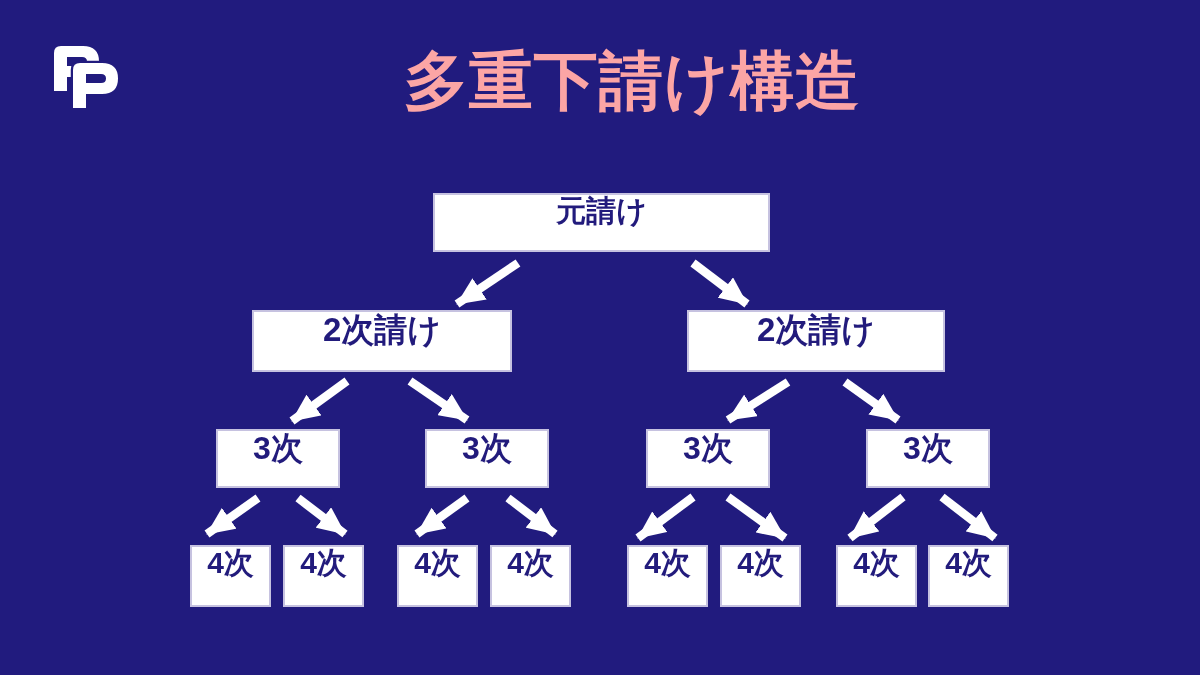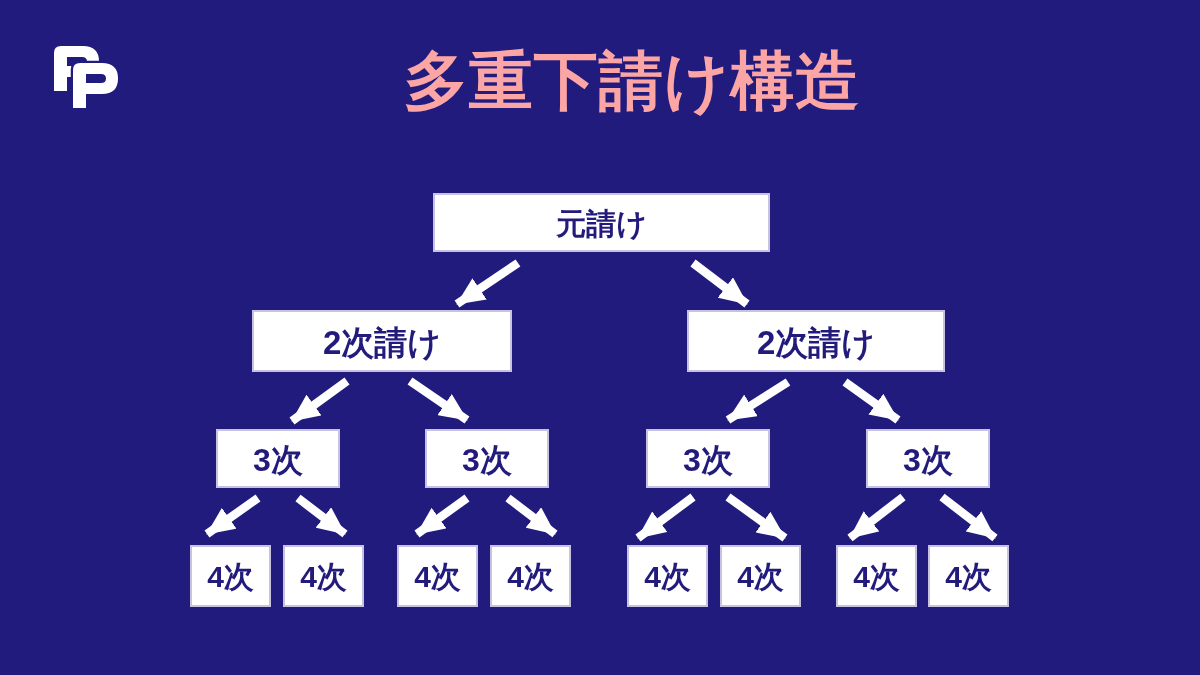--- a/index.html
+++ b/index.html
@@ -12,21 +12,21 @@
     position:absolute;top:46px;left:0;width:100%;
     text-align:center;color:#fca5a5;
     font-size:64px;font-weight:800;line-height:1.1;
     letter-spacing:1px;
     margin-left:32px;
   }
   .logo{position:absolute;left:54px;top:46px;width:64px;height:62px;}
   .node{
     position:absolute;box-sizing:border-box;
     background:#FFFFFF;border:2px solid #C6C2E0;
-    display:flex;align-items:center;justify-content:center;
+    display:flex;align-items:flex-start;justify-content:center;
     color:#221B7C;font-weight:800;line-height:1;
   }
   .node span{transform:translateY(1px);}
   #arrows{position:absolute;left:0;top:0;width:1200px;height:675px;pointer-events:none;}
 </style>
 </head>
 <body>
 
 <div class="slide" id="slide" style="background: rgb(33, 27, 126);">
 

